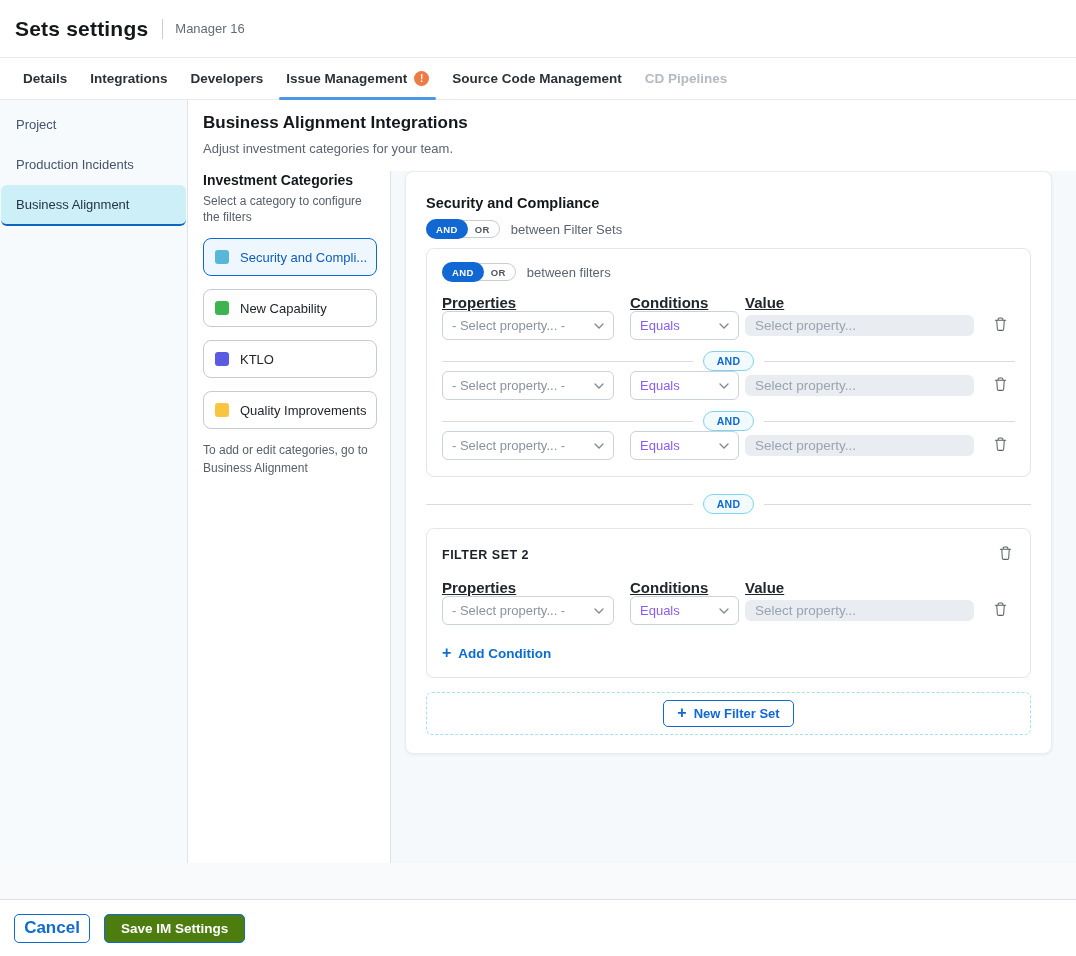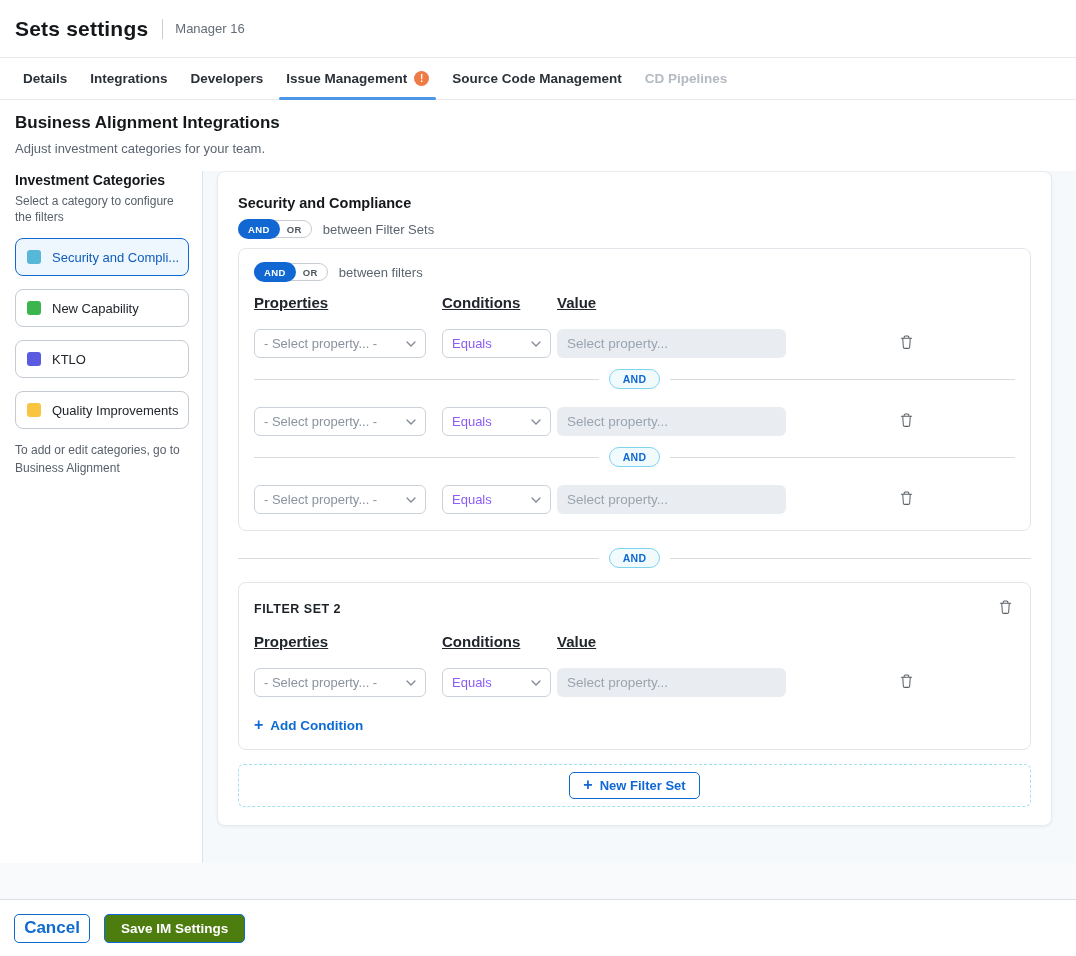--- a/index.html
+++ b/index.html
@@ -139,36 +139,36 @@
     padding: 14px 15px 16px;
   }
   .fset .toggle-row { margin-top: 0; }
 
   .cols, .frow {
     display: grid;
     grid-template-columns: 188px 115px 240px 1fr;
     align-items: center;
   }
   .cols { margin-top: 13px; font-size: 15px; font-weight: bold; color: #21262c; text-decoration: underline; }
-  .frow { margin-top: 18px; }
+  .frow { }
 
   .sel {
     height: 29px; border: 1px solid #ccd2da; border-radius: 6px;
     background: #fff; display: flex; align-items: center;
     justify-content: space-between; padding: 0 9px;
     font-size: 13px; cursor: pointer;
   }
   .sel-prop { width: 172px; }
   .sel-prop .sel-text { color: #8a939f; }
   .sel-cond { width: 109px; }
   .sel-cond .sel-text { color: #8b5cf6; }
   .chev { flex: 0 0 auto; margin-left: 6px; display: flex; }
 
   .value-input {
-    width: 229px; height: 29px;
+    width: 229px; height: 21px;
     background: #e9edf2; border: none; border-radius: 6px;
     padding: 0 10px; font-size: 13.5px; color: #3d454e;
     font-family: "Liberation Sans", sans-serif;
   }
   .value-input::placeholder { color: #9aa4af; }
 
   .trash-btn {
     background: none; border: none; cursor: pointer;
     justify-self: center; display: flex; padding: 2px;
   }
@@ -252,20 +252,31 @@
   <div class="tab">
     <span>Source Code Management</span>
   </div>
   <div class="tab disabled">
     <span>CD Pipelines</span>
   </div>
 </div>
 
 <div id="content">
 
+  <div id="side-nav">
+    <div class="side-item">
+      <span>Project</span>
+    </div>
+    <div class="side-item">
+      <span>Production Incidents</span>
+    </div>
+    <div class="side-item active">
+      <span>Business Alignment</span>
+    </div>
+  </div>
 
   <div id="main">
     <div id="main-head">
       <div id="main-title">Business Alignment Integrations</div>
       <div id="main-subtitle">Adjust investment categories for your team.</div>
     </div>
 
     <div id="main-body">
 
       <div id="cat-col">

